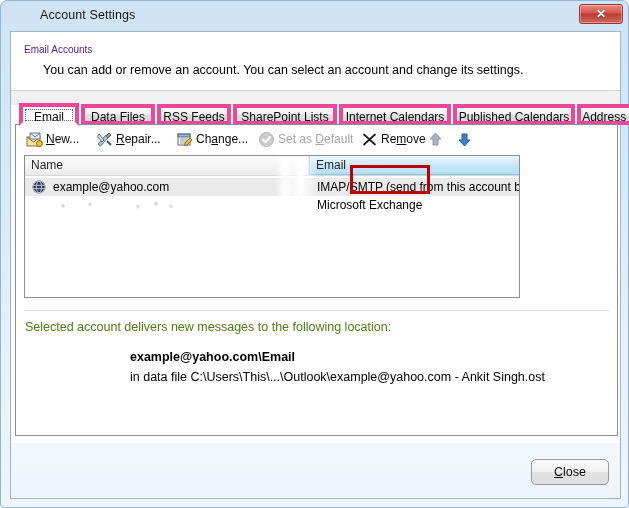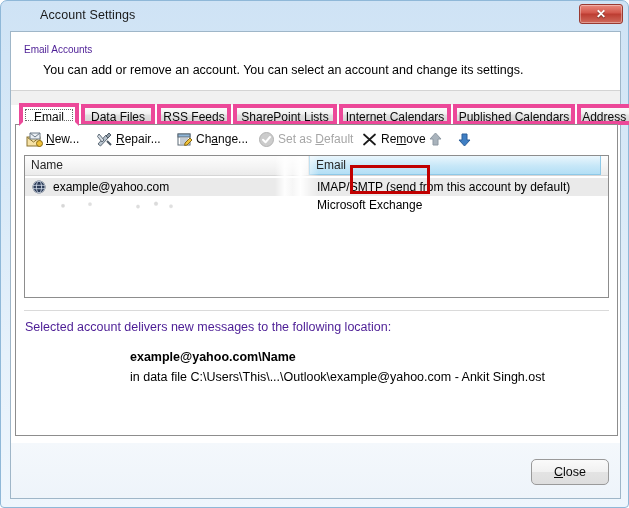--- a/index.html
+++ b/index.html
@@ -189,21 +189,21 @@
     position: absolute;
     top: 6px;
     width: 17px; height: 17px;
     cursor: pointer;
   }
 
   
   #listview {
     position: absolute;
     left: 8px; top: 30px;
-    width: 585px; height: 143px;
+    width: 496px; height: 143px;
     box-sizing: border-box;
     border: 1px solid #8d8d8d;
     background: #ffffff;
     overflow: hidden;
     padding-left: 36px;
   }
   #list-header {
     position: absolute;
     left: 0; top: 0;
     width: 100%; height: 19px;
@@ -286,21 +286,21 @@
   #info-sep {
     position: absolute;
     left: 8px; top: 185px;
     width: 585px; height: 1px;
     background: #dadada;
   }
   #info-line1 {
     position: absolute;
     left: 9px; top: 195px;
     font-size: 12.5px;
-    color: #4c1d95;
+    color: #4d7c0f;
     white-space: nowrap;
     text-align: center;
   }
   #info-line2 {
     position: absolute;
     left: 114px; top: 225px;
     font-size: 12.5px;
     font-weight: bold;
     color: #000;
     white-space: nowrap;
@@ -472,21 +472,21 @@
           <span class="lv-name with-icon"></span>
           <span class="redacted"></span>
           <span class="lv-type">Microsoft Exchange</span>
         </div>
 
         <div id="smudge"></div>
       </div>
 
       <div id="info-sep"></div>
       <div id="info-line1">Selected account delivers new messages to the following location:</div>
-      <div id="info-line2">example@yahoo.com\Name</div>
+      <div id="info-line2">example@yahoo.com\Email</div>
       <div id="info-line3">in data file C:\Users\This\...\Outlook\example@yahoo.com - Ankit Singh.ost</div>
 
     </div>
 
     <div id="remove-highlight"></div>
 
   </div>
 
   <div id="footer">
     <div id="close-button">

